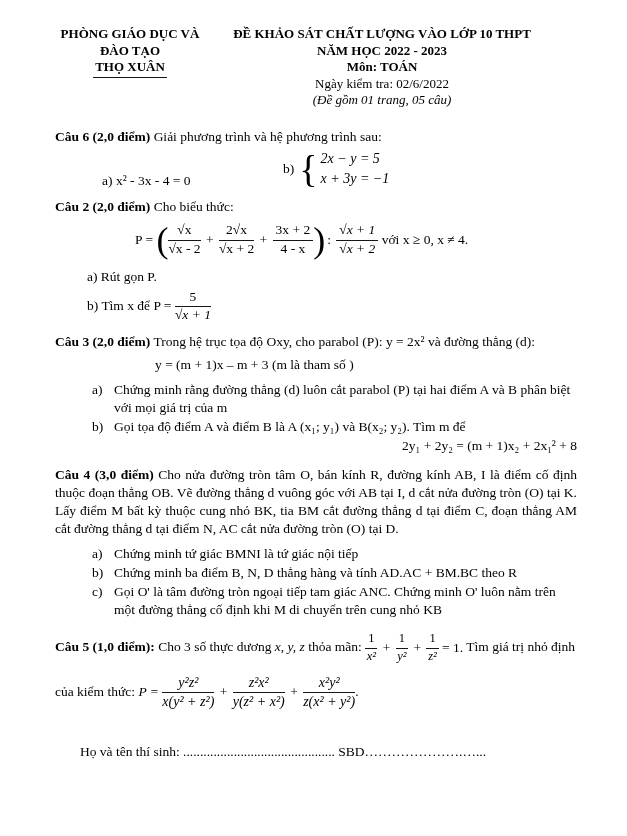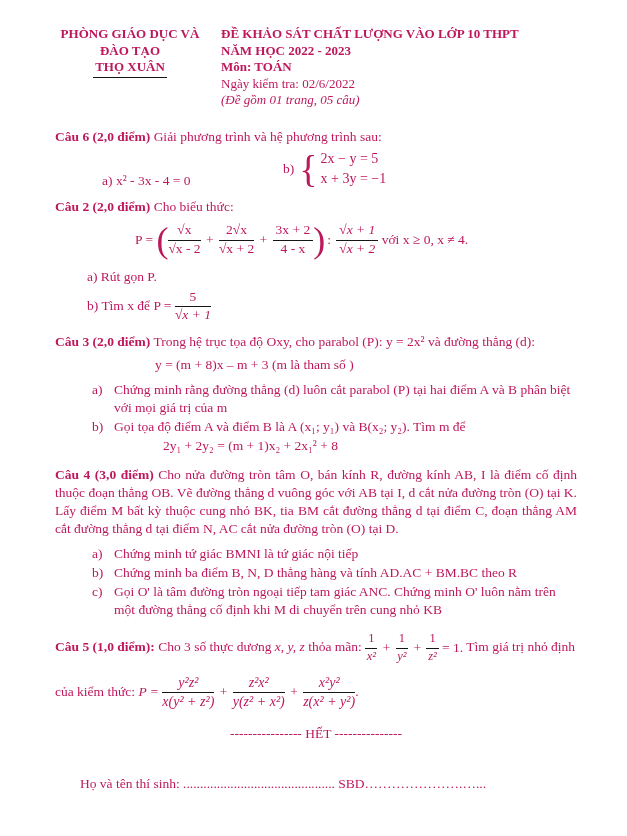--- a/index.html
+++ b/index.html
@@ -1,52 +1,52 @@
 <!DOCTYPE html>
 <html><head>
 <meta charset="utf-8">
 <style>
   html,body{margin:0;padding:0;background:#ffffff;}
   .page{
     width:627px;height:836px;box-sizing:border-box;
     padding:26px 50px 4px 55px;overflow:hidden;
-    font-family:"Liberation Serif",serif;font-size:13.5px;color:#be185d;
+    font-family:"Liberation Serif",serif;font-size:13.5px;color:#000000;
     background:#ffffff;position:relative;
   }
   b,.bold{font-weight:bold;}
   .it{font-style:italic;}
   
   .hdr{display:flex;margin-left:-10px;line-height:16.5px;font-size:13px;}
   .hdr-left{width:170px;text-align:center;font-weight:bold;}
   .office-underline{display:inline-block;border-bottom:1.4px solid #151515;padding:0 2px 1px;}
-  .hdr-right{width:322px;text-align:left;margin-left:6px;}
+  .hdr-right{width:322px;text-align:center;margin-left:6px;}
   .hdr-right .t{font-weight:bold;}
   
   .main{margin-top:19px;}
   .qhead{margin:0;line-height:18px;}
   .q{margin-top:9px;}
   
   .q1row{display:flex;align-items:flex-end;margin-top:3px;}
   .q1a{margin-left:47px;width:135px;padding-top:13px;}
   .q1b{margin-left:46px;display:flex;align-items:center;}
   .brace{font-size:38px;font-weight:400;line-height:40px;margin:0 3px 0 5px;}
-  .sys{display:flex;flex-direction:column;font-size:14px;line-height:20px;}
+  .sys{display:flex;flex-direction:column;font-style:italic;font-size:14px;line-height:20px;}
   
   .fline{margin:6px 0 0 0;line-height:20px;}
   .frac{display:inline-block;text-align:center;vertical-align:middle;line-height:1.25;}
   .frac .fnum{display:block;border-bottom:1px solid #151515;padding:0 3px 1px;}
   .frac .fden{display:block;padding-top:0px;}
   .bigp{display:inline-block;vertical-align:middle;font-size:36px;font-weight:400;line-height:38px;}
   .op{display:inline-block;vertical-align:middle;padding:0 2px;}
   .mid{display:inline-block;vertical-align:middle;}
   .q2formula{margin-left:80px;margin-top:5px;margin-bottom:2px;}
   .q2a{margin:9px 0 0 32px;line-height:18px;}
   .q2b{margin:3px 0 0 32px;line-height:18px;}
   .q3eq{margin:5px 0 7px 100px;line-height:18px;}
-  .q3beq{margin:1px 0 0 108px;line-height:18px;}
+  .q3beq{margin:1px 0 0 108px;line-height:18px;text-align:right;}
   .item{display:flex;margin-left:37px;line-height:18px;margin-top:1px;}
   .ilabel{width:22px;flex:none;}
   .itext{flex:1;}
   .q4para{margin:11px 0 0 0;line-height:18px;text-align:justify;}
   .q4list{margin-top:7px;}
   .q5line1{margin-top:12px;line-height:20px;}
   .q5line1 .frac{font-size:12.5px;}
   .q5line2{margin-top:9px;line-height:20px;}
   .q5line2 .frac{font-size:14px;}
   .endline{text-align:center;margin-top:14px;line-height:18px;}
@@ -105,21 +105,21 @@
       </div>
       <p class="q2a">a) Rút gọn P.</p>
       <div class="q2b">
         <span class="mid">b) Tìm x để P =</span>
         <span class="frac"><span class="fnum">5</span><span class="fden it">√x + 1</span></span>
       </div>
     </section>
 
     <section class="q">
       <p class="qhead"><b>Câu 3 (2,0 điểm)</b><span> Trong hệ trục tọa độ Oxy, cho parabol (P): y = 2x² và đường thẳng (d):</span></p>
-      <p class="q3eq">y = (m + 8)x – m + 3 (m là tham số )</p>
+      <p class="q3eq">y = (m + 1)x – m + 3 (m là tham số )</p>
       <div class="item">
         <span class="ilabel">a)</span>
         <span class="itext">Chứng minh rằng đường thẳng (d) luôn cắt parabol (P) tại hai điểm A và B phân biệt với mọi giá trị của m</span>
       </div>
       <div class="item">
         <span class="ilabel">b)</span>
         <span class="itext">Gọi tọa độ điểm A và điểm B là A (x₁; y₁) và B(x₂; y₂). Tìm m để</span>
       </div>
       <p class="q3beq">2y₁ + 2y₂ = (m + 1)x₂ + 2x₁² + 8</p>
     </section>
@@ -156,17 +156,16 @@
         <span class="mid">của kiểm thức:</span>
         <span class="mid it">P =</span>
         <span class="frac it"><span class="fnum">y²z²</span><span class="fden">x(y² + z²)</span></span>
         <span class="op">+</span>
         <span class="frac it"><span class="fnum">z²x²</span><span class="fden">y(z² + x²)</span></span>
         <span class="op">+</span>
         <span class="frac it"><span class="fnum">x²y²</span><span class="fden">z(x² + y²)</span></span><span class="mid">.</span>
       </div>
     </section>
 
-    <p class="endline">---------------- HẾT ---------------</p>
     <p class="nameline">Họ và tên thí sinh: ............................................. SBD………………….…...</p>
 
   </div>
 </div>
 
 </body></html>

